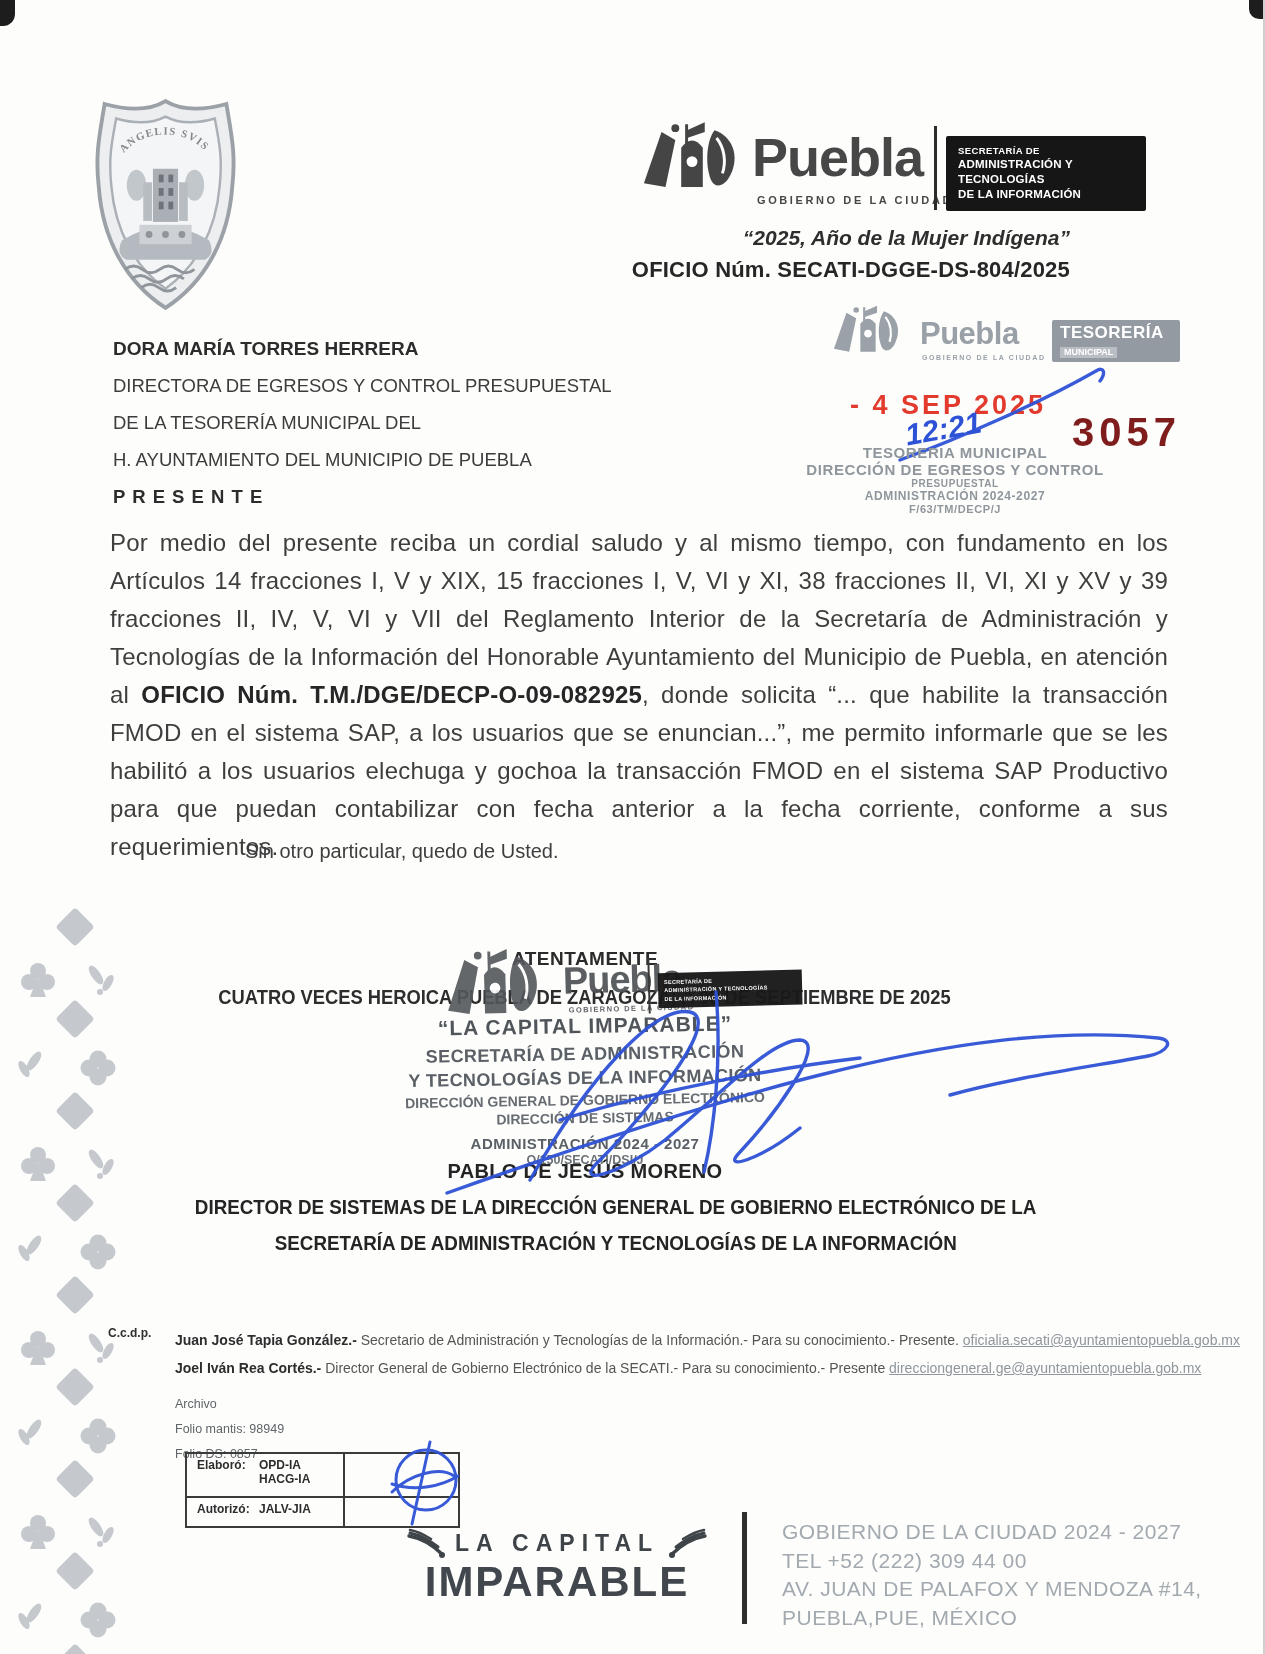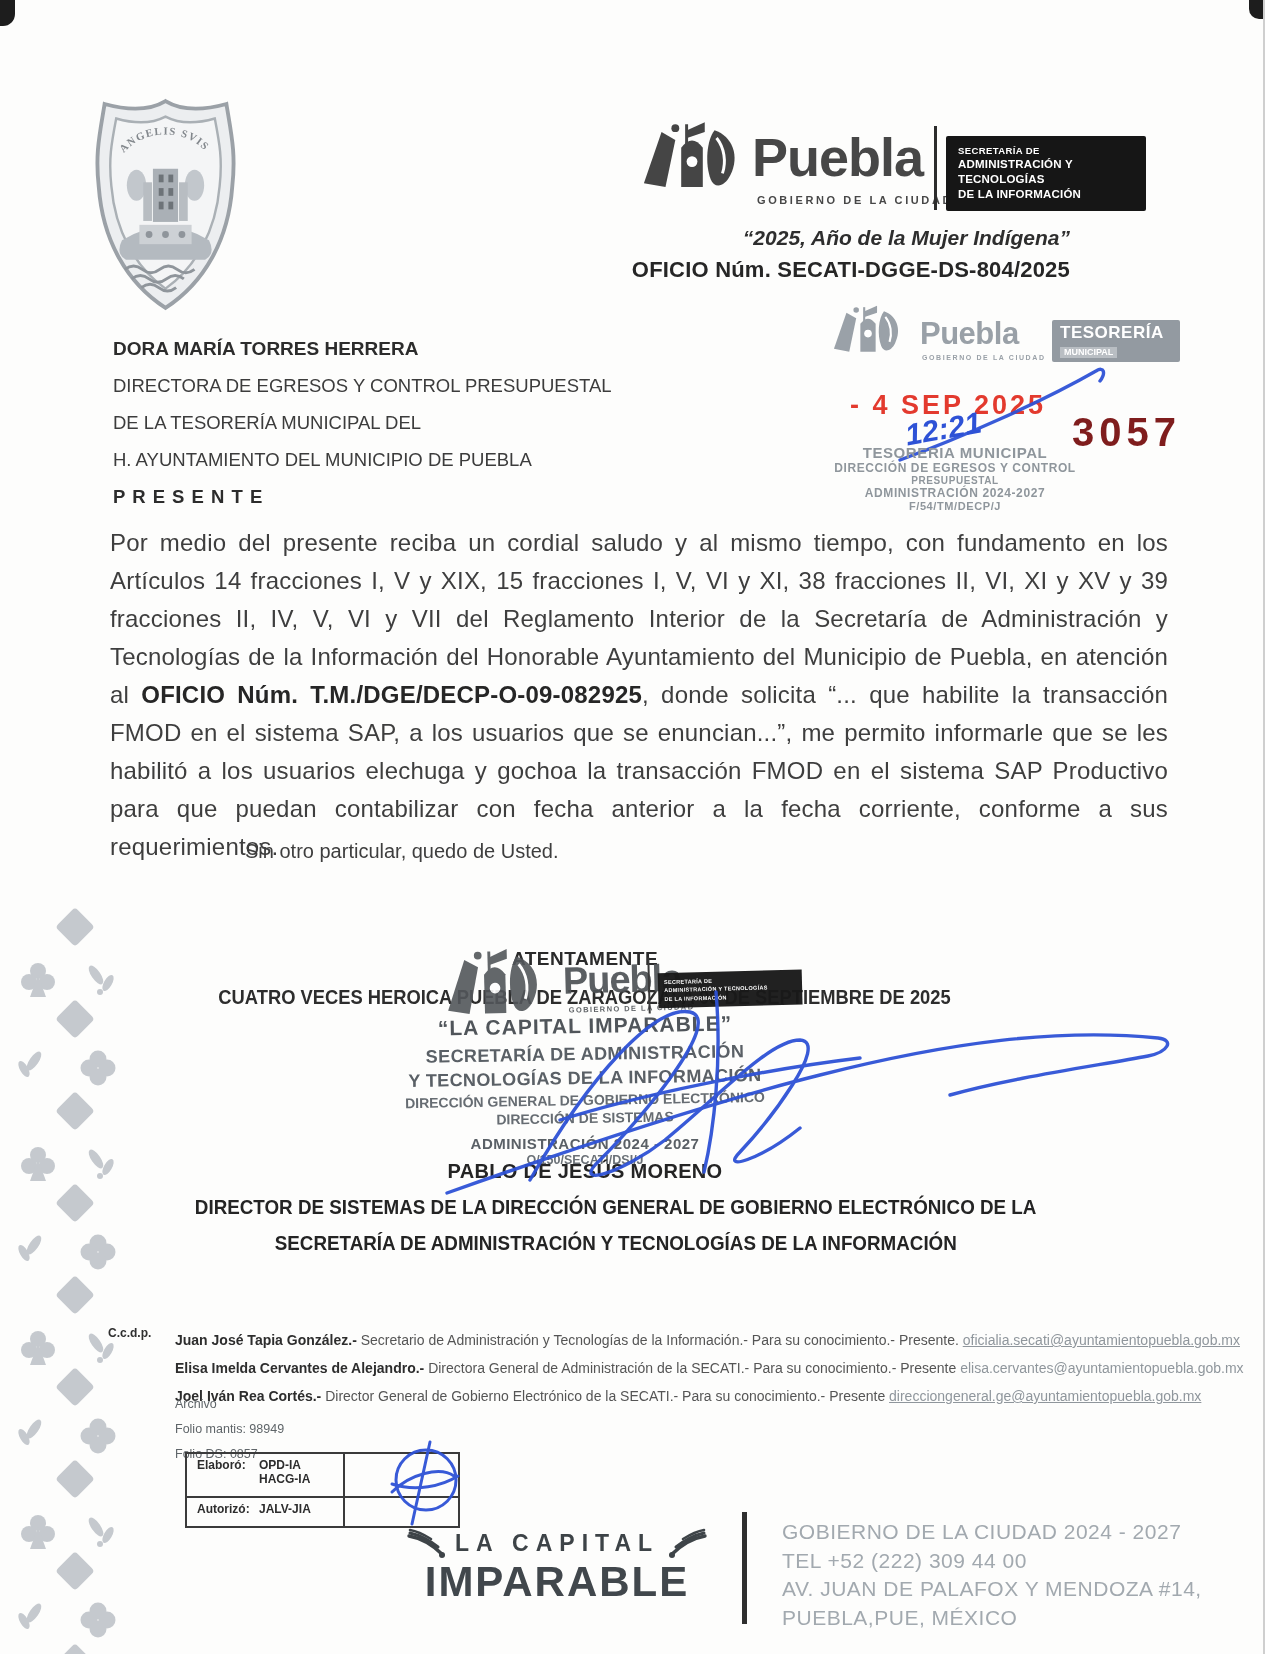--- a/index.html
+++ b/index.html
@@ -195,24 +195,24 @@
     <div class="t2">MUNICIPAL</div>
   </div>
   <div class="abs rs-date" style="left:850px;top:390px;">- 4 SEP 2025</div>
   <div class="abs rs-folio" style="left:1072px;top:410px;">3057</div>
   <div class="abs ink hand-time" style="left:905px;top:412px;">12:21</div>
   <svg class="abs" style="left:860px;top:345px;" width="280" height="130" viewBox="0 0 280 130">
     <path d="M40 115 C100 93 180 58 236 26 C244 21 246 28 240 36" stroke="#2e52d6" stroke-width="3.4" fill="none" stroke-linecap="round" opacity=".95"></path>
   </svg>
   <div class="abs rs-lines" style="left:770px;top:444px;width:370px;">
     <div style="font-size:15px;">TESORERIA MUNICIPAL</div>
-    <div style="font-size:12px;">DIRECCIÓN DE EGRESOS Y CONTROL</div>
+    <div style="font-size:15px;">DIRECCIÓN DE EGRESOS Y CONTROL</div>
     <div style="font-size:10px;">PRESUPUESTAL</div>
     <div style="font-size:12px;">ADMINISTRACIÓN 2024-2027</div>
-    <div style="font-size:11px;">F/54/TM/DECP/J</div>
+    <div style="font-size:11px;">F/63/TM/DECP/J</div>
   </div>
 
   <p class="abs bodytext" style="left:110px;top:524px;width:1058px;margin:0;">
     <span>Por medio del presente reciba un cordial saludo y al mismo tiempo, con fundamento en los Artículos 14 fracciones I, V y XIX, 15 fracciones I, V, VI y XI, 38 fracciones II, VI, XI y XV y 39 fracciones II, IV, V, VI y VII del Reglamento Interior de la Secretaría de Administración y Tecnologías de la Información del Honorable Ayuntamiento del Municipio de Puebla, en atención al </span><b>OFICIO Núm. T.M./DGE/DECP-O-09-082925</b><span>,  donde solicita “... que habilite la transacción FMOD en el sistema SAP, a los usuarios que se enuncian...”, me permito informarle que se les habilitó a los usuarios elechuga y gochoa la transacción FMOD en el sistema SAP Productivo para que puedan contabilizar con fecha anterior a la fecha corriente, conforme a sus requerimientos.</span>
   </p>
   <div class="abs closing" style="left:245px;top:840px;">Sin otro particular, quedo de Usted.</div>
 
   <div class="abs cwrap atent" style="top:948px;">ATENTAMENTE</div>
   <div class="abs cwrap dateline" style="top:986px;">
     <span class="cond">CUATRO VECES HEROICA PUEBLA DE ZARAGOZA; A 03 DE SEPTIEMBRE DE 2025</span>
@@ -253,21 +253,20 @@
       <path d="M27 213 C120 180 280 125 400 95 C530 62 640 48 738 58 C755 60 748 72 728 76 C675 86 590 98 530 115"></path>
       <path d="M110 200 C170 95 235 25 270 32 C305 40 220 140 180 180 C150 208 200 195 245 160 C300 115 350 60 380 60 C410 62 350 140 320 172 C300 192 340 180 380 148"></path>
       <path d="M296 12 C302 80 294 150 284 192"></path>
       <path d="M140 140 C220 115 340 90 440 78"></path>
     </g>
   </svg>
 
   <div class="abs ccdp-label" style="left:108px;top:1326px;">C.c.d.p.</div>
   <div class="abs" style="left:175px;top:1326px;">
     <div class="ccdp-row"><span class="nm">Juan José Tapia González.-</span><span> Secretario de Administración y Tecnologías de la Información.- Para su conocimiento.- Presente. </span><span class="em u">oficialia.secati@ayuntamientopuebla.gob.mx</span></div>
-    <div class="ccdp-row"><span class="nm">Elisa Imelda Cervantes de Alejandro.-</span><span> Directora General de Administración de la SECATI.- Para su conocimiento.- Presente  </span><span class="em">elisa.cervantes@ayuntamientopuebla.gob.mx</span></div>
     <div class="ccdp-row"><span class="nm">Joel Iván Rea Cortés.-</span><span> Director General de Gobierno Electrónico de la SECATI.- Para su conocimiento.- Presente  </span><span class="em u">direcciongeneral.ge@ayuntamientopuebla.gob.mx</span></div>
   </div>
   <div class="abs folio" style="left:175px;top:1392px;">
     <div>Archivo</div>
     <div>Folio mantis: 98949</div>
     <div>Folio DS: 0857</div>
   </div>
 
   <table class="abs apv" style="left:185px;top:1452px;width:275px;">
     <tbody>

